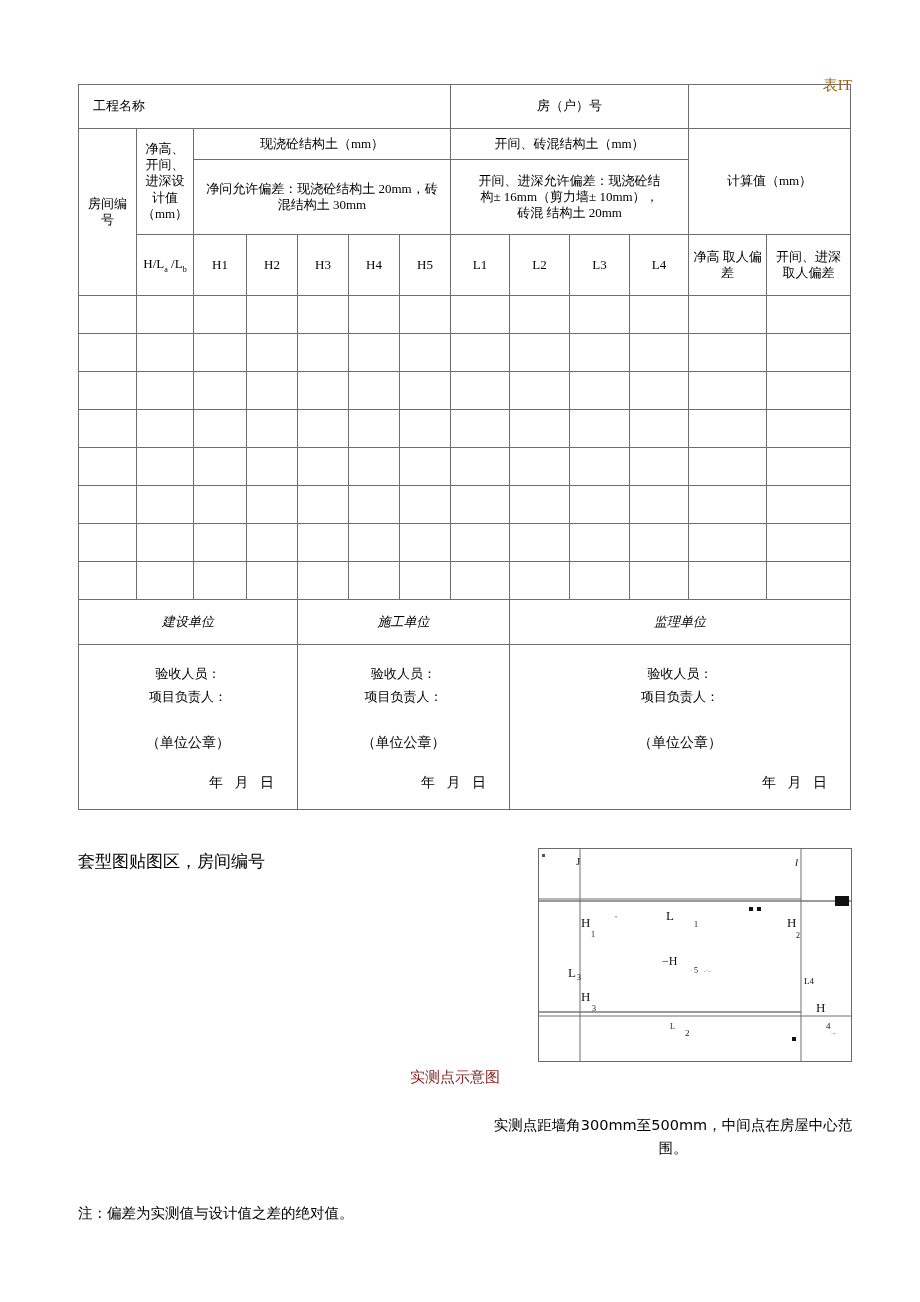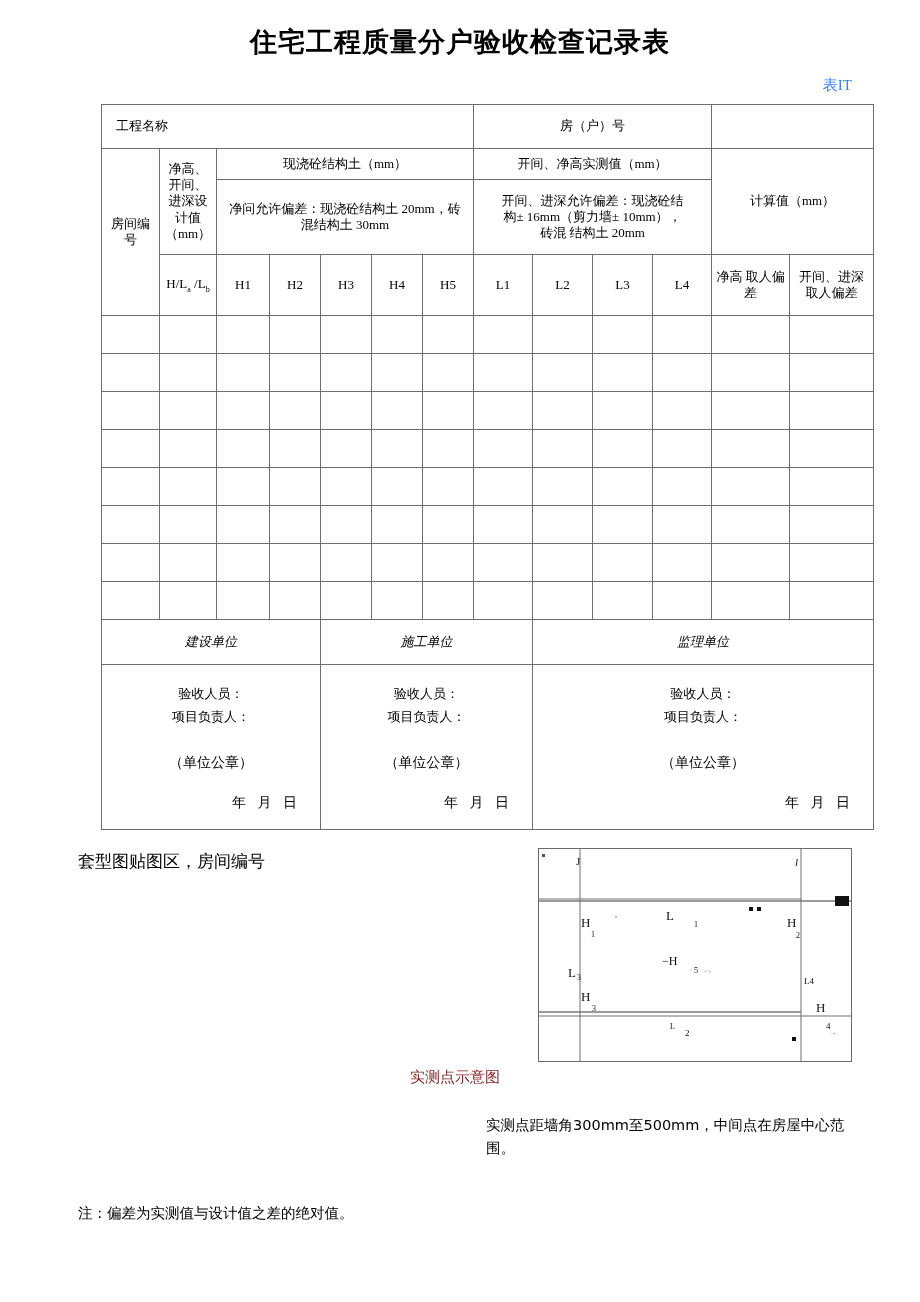--- a/index.html
+++ b/index.html
@@ -37,30 +37,29 @@
     letter-spacing: 1px;
     color: #000;
   }
 
   .form-code {
     position: absolute;
     right: 68px;
     top: 76px;
     font-size: 15px;
     font-family: "Liberation Serif", serif;
-    color: #3b82f6;
+    color: #a16207;
   }
 
   
   .main-table-wrap {
     position: absolute;
     left: 78px;
-    top: 104px;
+    top: 84px;
     width: 772px;
-    margin-left: 23px;
   }
   table.main {
     border-collapse: collapse;
     width: 772px;
     table-layout: fixed;
   }
   table.main td, table.main th {
     border: 1px solid #6e6e6e;
     padding: 2px 3px;
     font-weight: normal;
@@ -141,38 +140,38 @@
 
   .diagram-note {
     position: absolute;
     left: 486px;
     top: 1114px;
     width: 374px;
     font-size: 14.5px;
     line-height: 1.6;
     font-family: "DejaVu Sans", "Liberation Sans", sans-serif;
     color: #000;
+    text-align: center;
   }
 
   .footer-note {
     position: absolute;
     left: 78px;
     top: 1168px;
     font-size: 14.5px;
     font-family: "DejaVu Sans", "Liberation Sans", sans-serif;
     color: #000;
     margin-top: 36px;
   }
 </style>
 </head>
 <body>
 
 <div class="page">
 
-  <div class="doc-title">住宅工程质量分户验收检查记录表</div>
   <div class="form-code">表IT</div>
 
   <div class="main-table-wrap">
     <table class="main">
       <colgroup>
         <col style="width:58px">
         <col style="width:57px">
         <col style="width:53px">
         <col style="width:51px">
         <col style="width:51px">
@@ -190,21 +189,21 @@
           <tr class="h-proj">
         <td class="cell-left" colspan="7">工程名称</td>
         <td colspan="4">房（户）号</td>
         <td colspan="2"></td>
       </tr>
 
       <tr>
         <td rowspan="3" class="hdr-small">房间编号</td>
         <td rowspan="2" class="hdr-tight">净高、开间、进深设 计值（mm）</td>
         <td colspan="5" class="hdr-small" style="height:26px">现浇砼结构土（mm）</td>
-        <td colspan="4" class="hdr-small">开间、净高实测值（mm）</td>
+        <td colspan="4" class="hdr-small">开间、砖混结构土（mm）</td>
         <td colspan="2" rowspan="2" class="hdr-small">计算值（mm）</td>
       </tr>
 
       <tr>
         <td colspan="5" class="hdr-tight" style="height:66px;padding:4px 8px">净问允许偏差：现浇砼结构土 20mm，砖混结构土 30mm</td>
         <td colspan="4" class="hdr-tight" style="height:66px;padding:4px 24px">开间、进深允许偏差：现浇砼结 构± 16mm（剪力墙± 10mm），砖混 结构土 20mm</td>
       </tr>
 
       <tr>
         <td class="hdr-small" style="height:56px">

